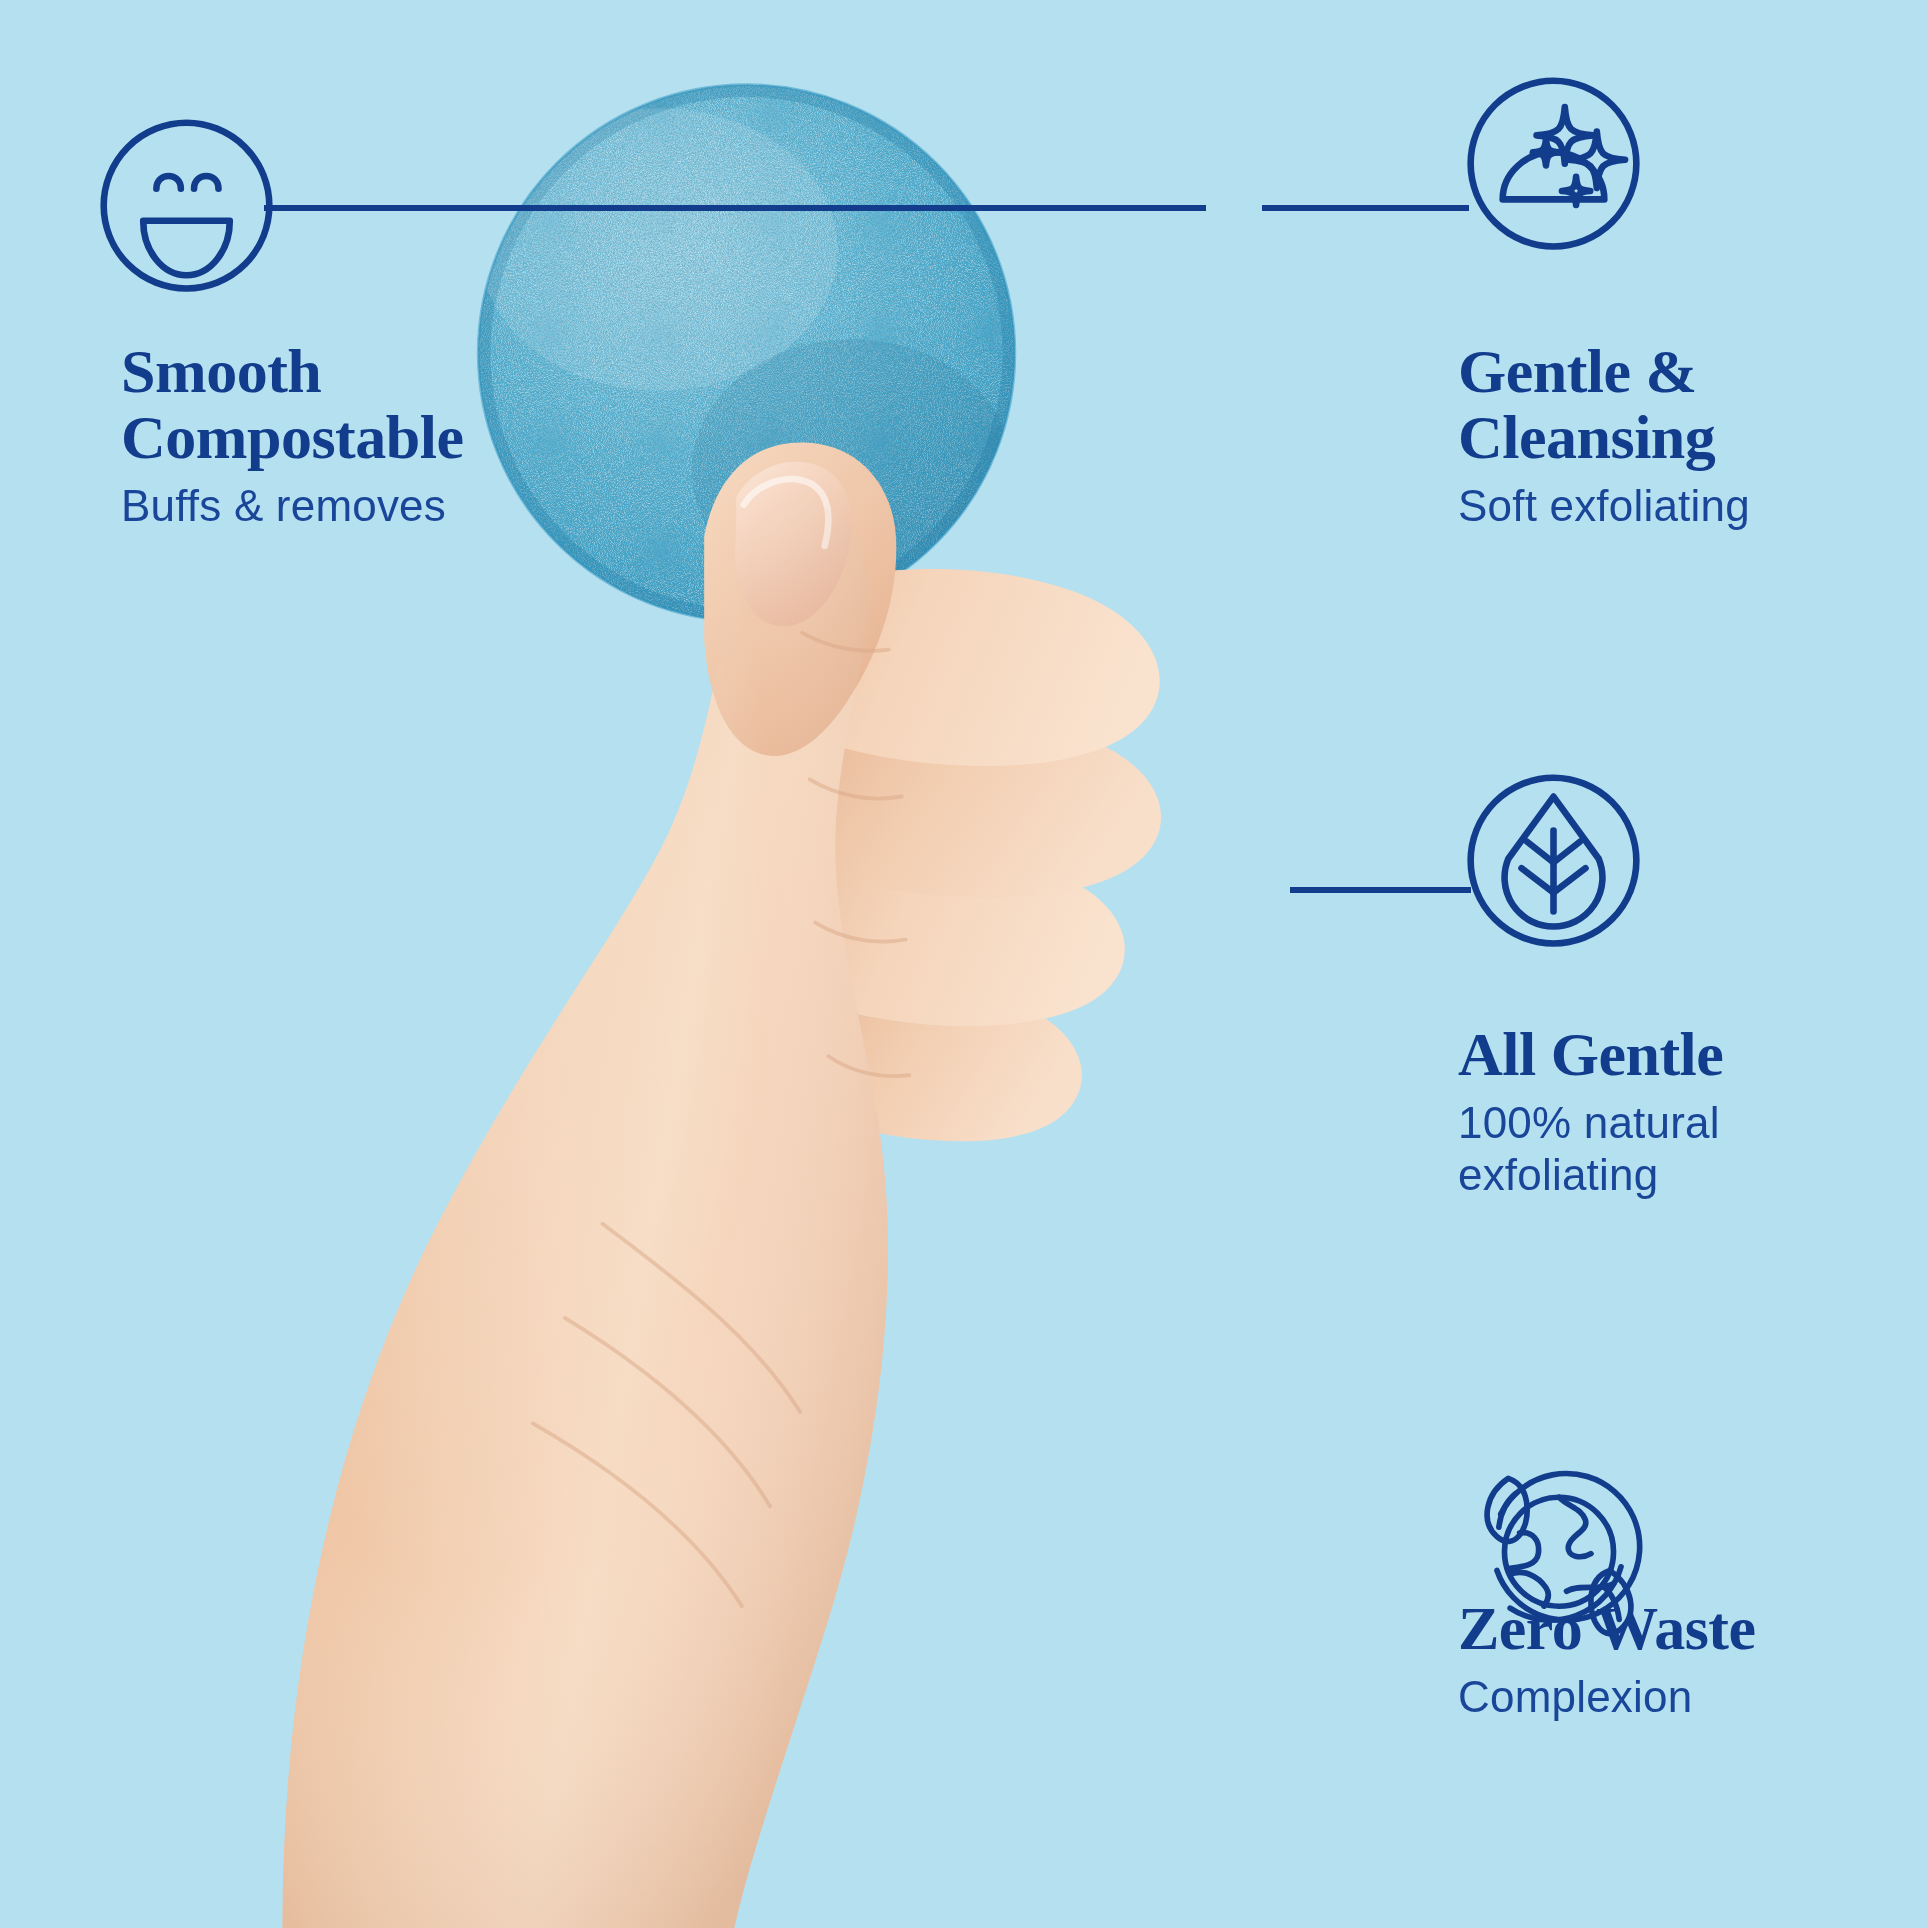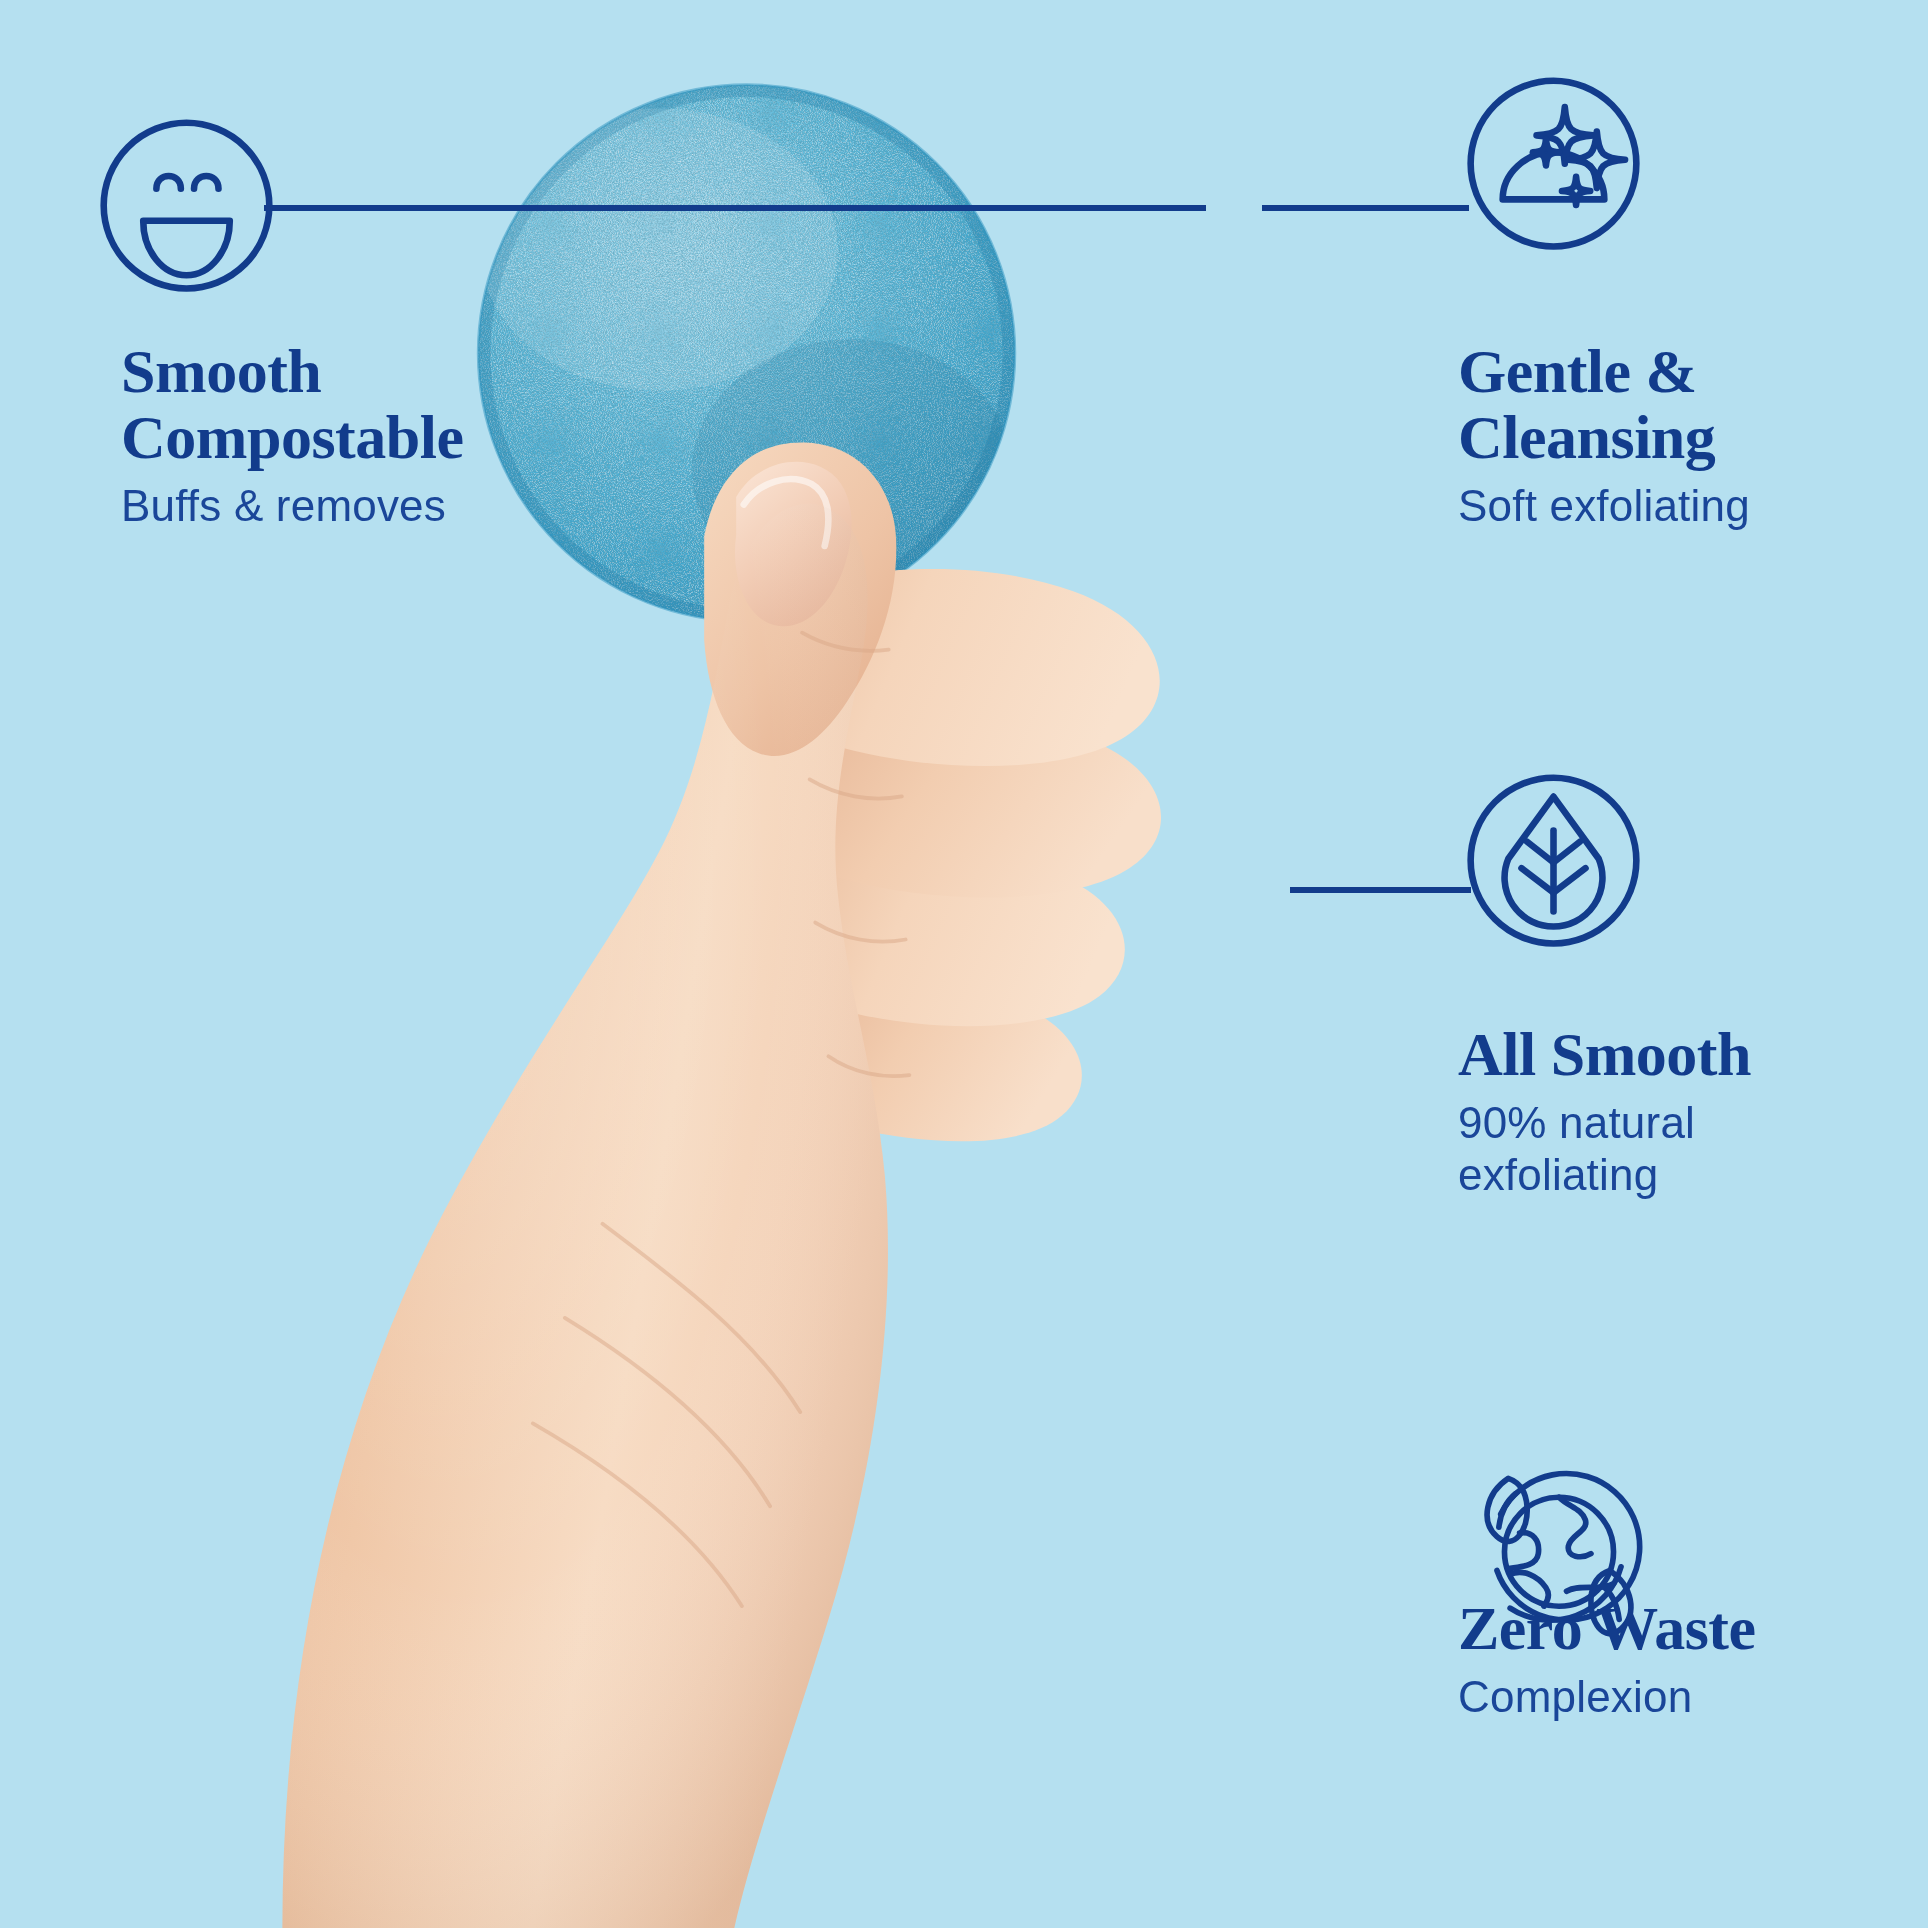--- a/index.html
+++ b/index.html
@@ -325,24 +325,24 @@
       <span>Gentle &amp;</span><br>
       <span>Cleansing</span>
     </div>
     <div class="sub">
       <span>Soft exfoliating</span>
     </div>
   </div>
 
   <div class="feature f-natural">
     <div class="title">
-      <span>All Smooth</span>
+      <span>All Gentle</span>
     </div>
     <div class="sub">
-      <span>90% natural</span><br>
+      <span>100% natural</span><br>
       <span>exfoliating</span>
     </div>
   </div>
 
   <div class="feature f-zero">
     <div class="title">
       <span>Zero Waste</span>
     </div>
     <div class="sub">
       <span>Complexion</span>

